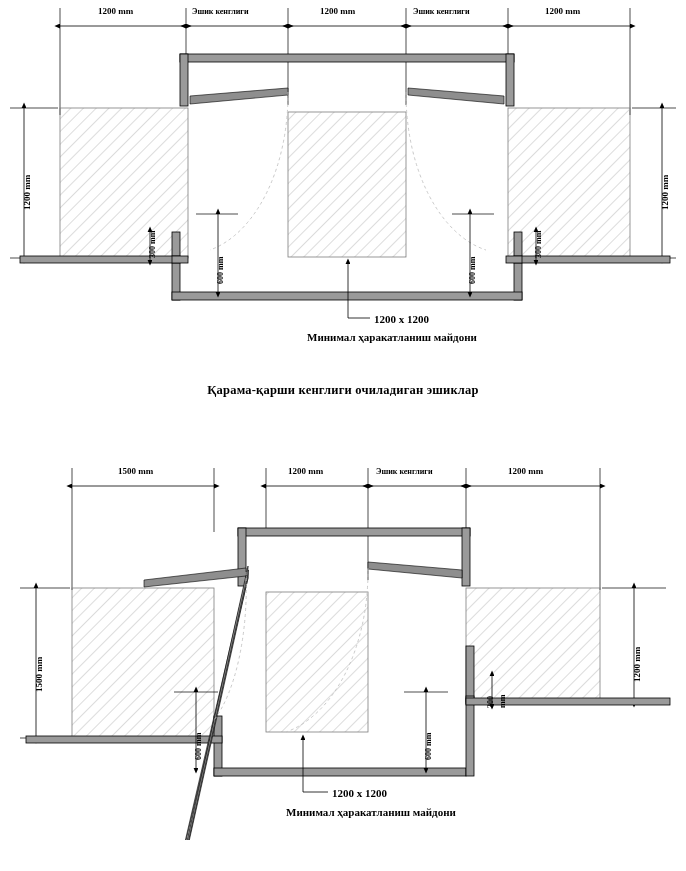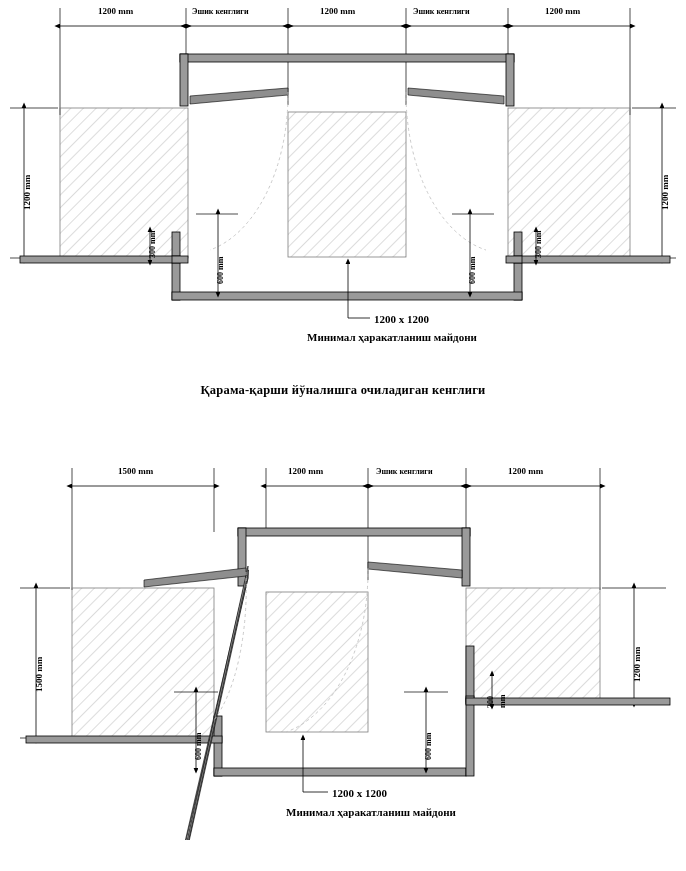--- a/index.html
+++ b/index.html
@@ -173,21 +173,21 @@
 
   <div class="lbl vert small" style="left:148px; top:258px;">300 mm</div>
   <div class="lbl vert small" style="left:534px; top:258px;">300 mm</div>
 
   <div class="lbl vert small" style="left:216px; top:284px;">600 mm</div>
   <div class="lbl vert small" style="left:468px; top:284px;">600 mm</div>
 
   <div class="lbl note" style="left:374px; top:313px;">1200 x 1200</div>
   <div class="lbl note" style="left:307px; top:331px;">Минимал ҳаракатланиш майдони</div>
 
-  <div class="caption" id="caption-1">Қарама-қарши йўналишга очиладиган кенглиги</div>
+  <div class="caption" id="caption-1">Қарама-қарши кенглиги очиладиган эшиклар</div>
 </div>
 
 <div class="diagram" id="diagram-2">
 
   <svg class="svg-wrap" width="686" height="400" viewBox="0 0 686 400">
     <defs>
       <pattern id="hatch2" width="9" height="9" patternTransform="rotate(45)" patternUnits="userSpaceOnUse">
         <line x1="0" y1="0" x2="0" y2="9" stroke="#b9b9b9" stroke-width="1"></line>
       </pattern>
       <marker id="arrL2" markerWidth="8" markerHeight="8" refX="7" refY="3" orient="auto">

